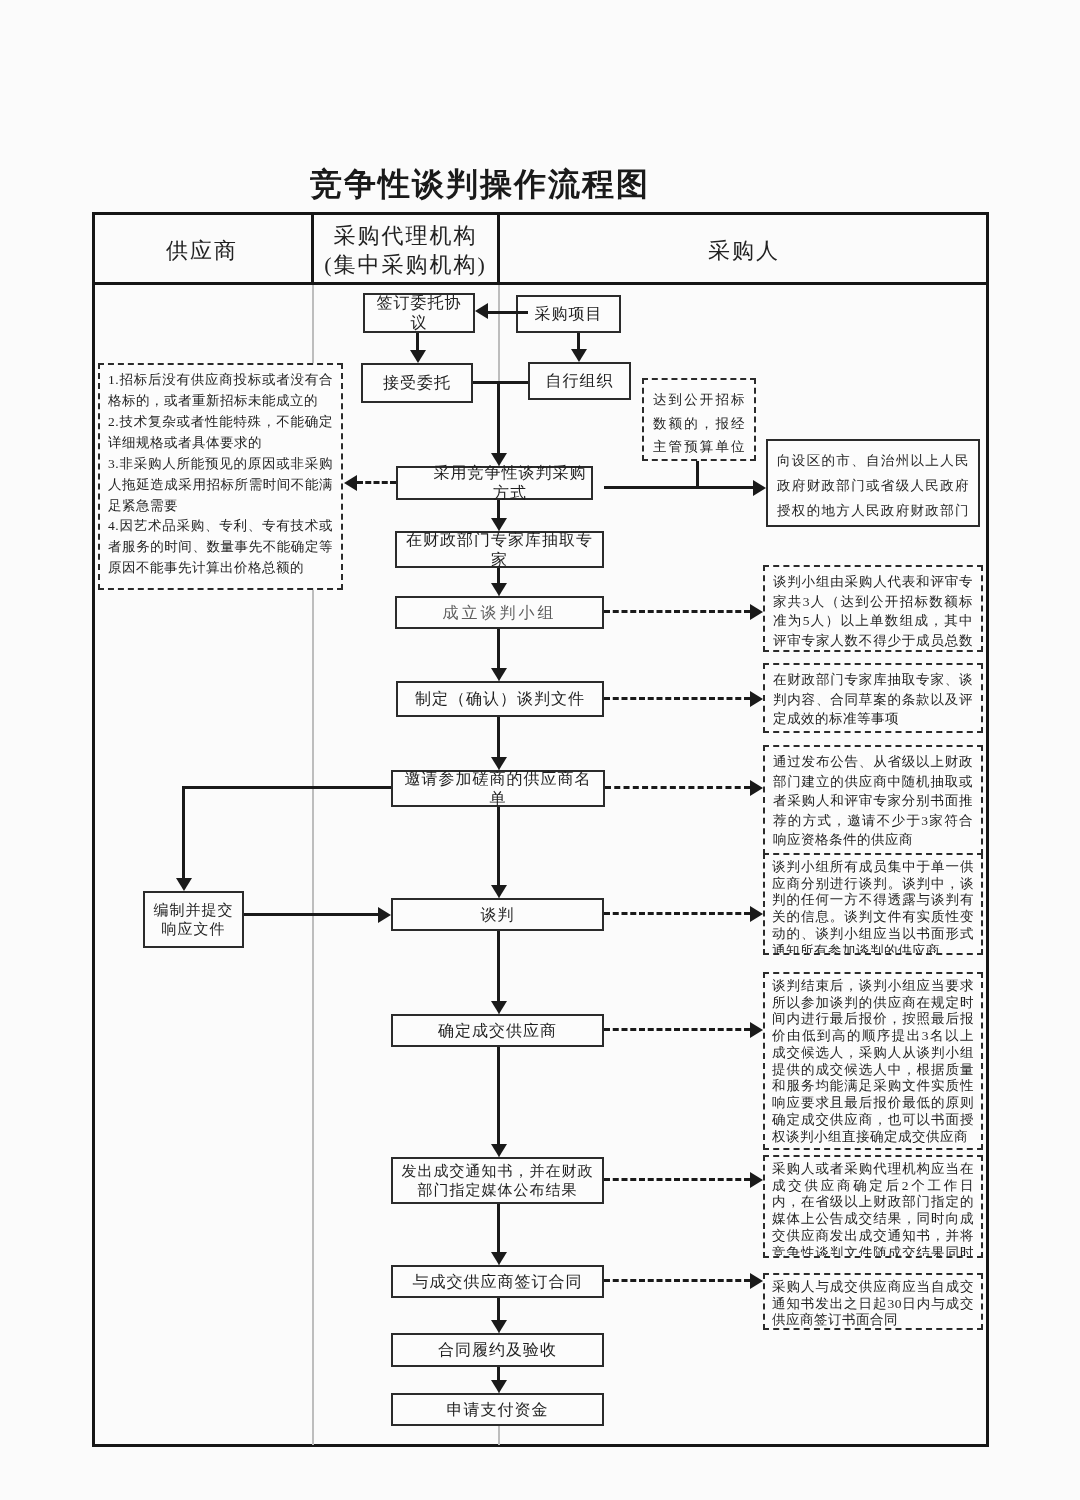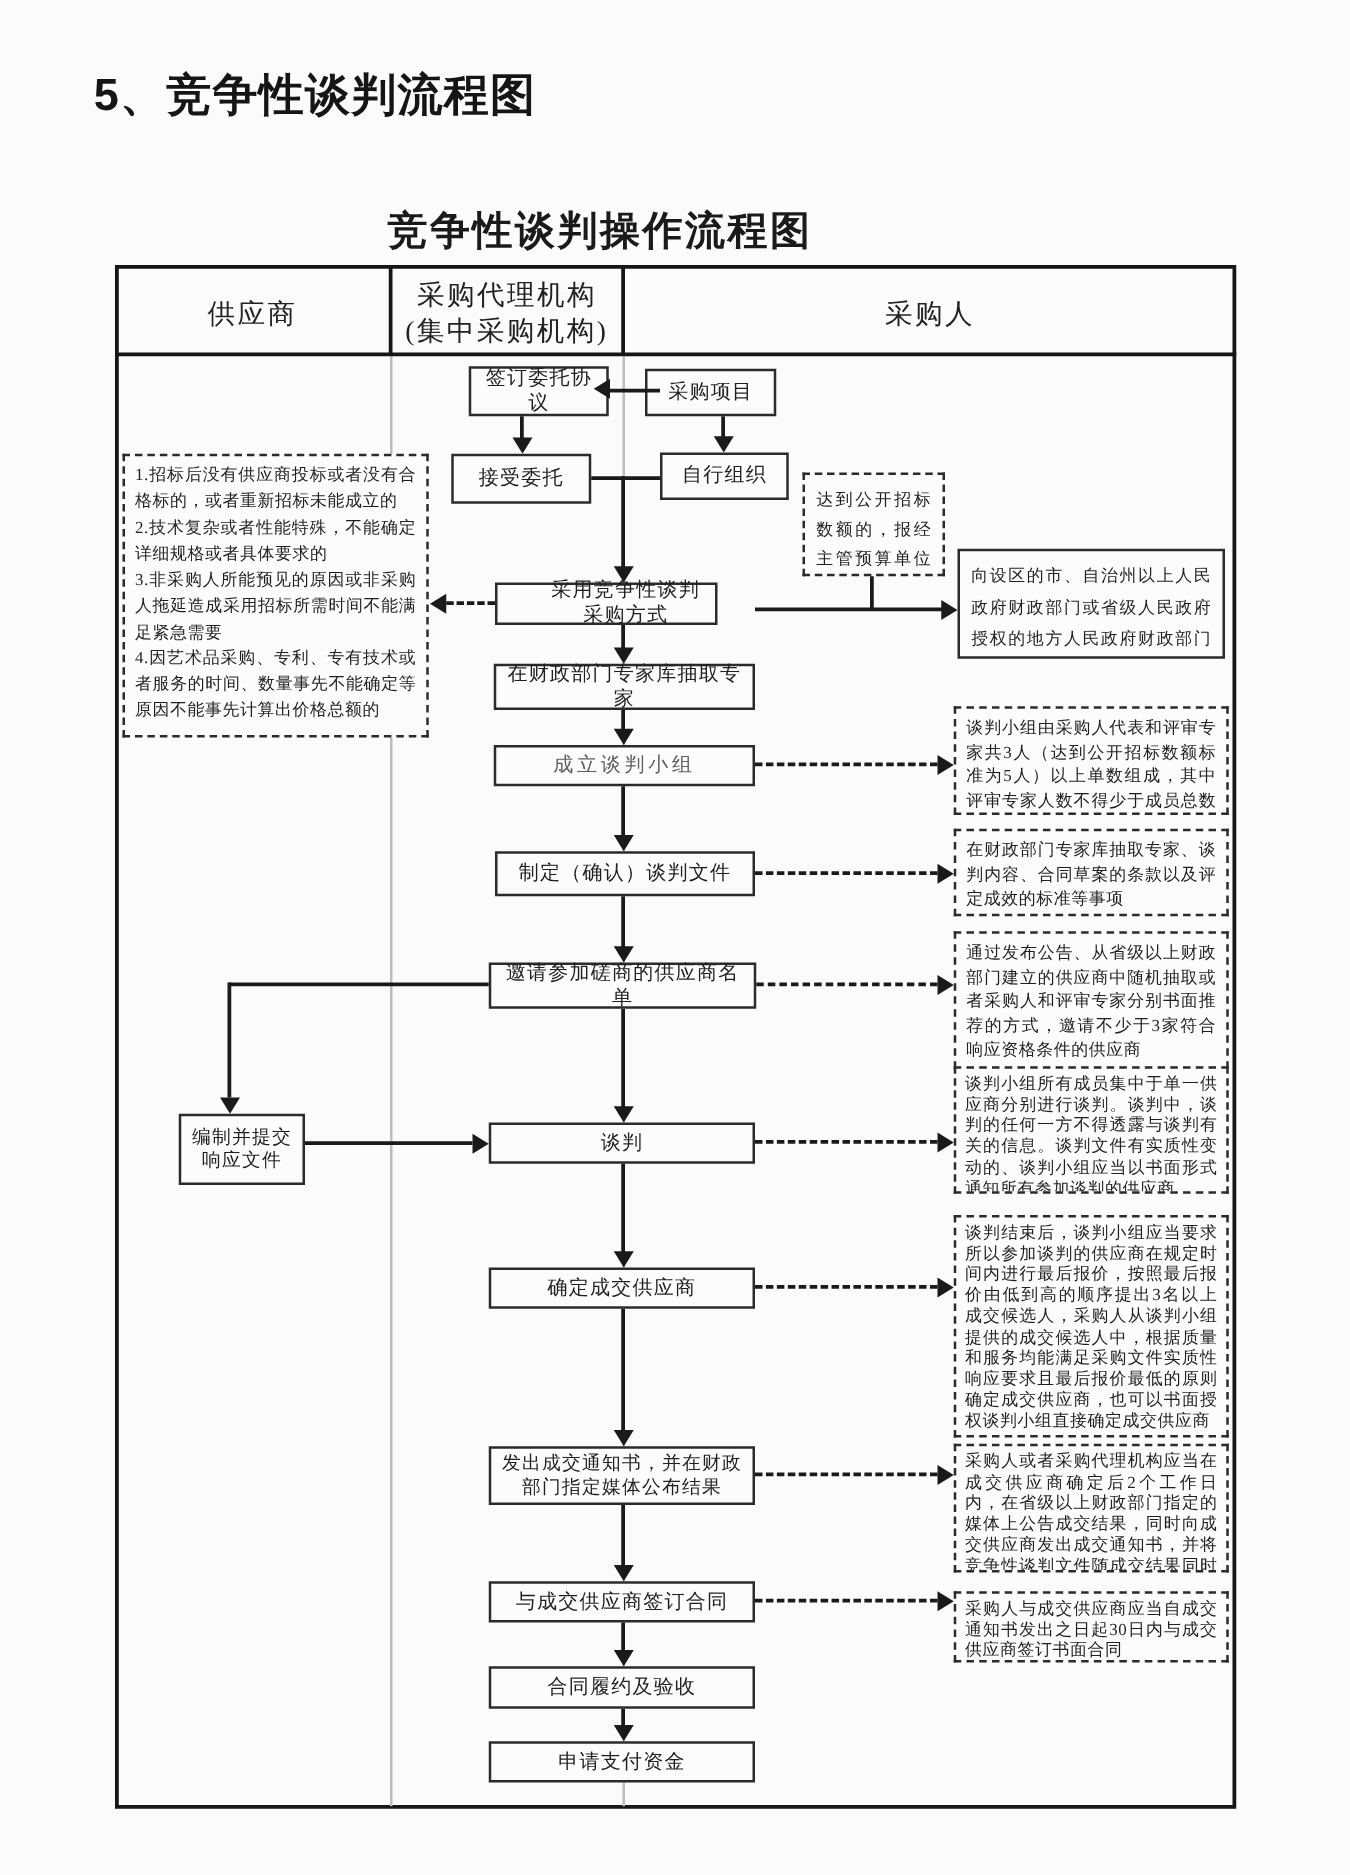--- a/index.html
+++ b/index.html
@@ -30,44 +30,43 @@
   .ah-l{position:absolute;width:0;height:0;border-top:8px solid transparent;
         border-bottom:8px solid transparent;border-right:13px solid #1a1a1a;}
   .two-line span{display:block;}
   .cond-item{display:block;margin:0;}
 </style>
 </head>
 <body>
 
 <div id="stage">
 
-  <div class="heading">5、竞争性谈判流程图</div>
   <div class="dtitle">竞争性谈判操作流程图</div>
 
   <div class="frame"></div>
 
   <div class="divider" style="left:312px;top:284px;height:1161px;"></div>
   <div class="divider" style="left:498px;top:284px;height:1161px;"></div>
 
   <div class="hline" style="left:92px;top:282px;width:897px;height:3px;"></div>
   <div class="hline" style="left:311px;top:212px;width:3px;height:72px;"></div>
   <div class="hline" style="left:497px;top:212px;width:3px;height:72px;"></div>
 
   <div class="lane-label two-line" style="left:313px;top:222px;width:185px;line-height:1.3;">
     <span>采购代理机构</span>
     <span>(集中采购机构)</span>
   </div>
   <div class="lane-label" style="left:92px;top:236px;width:220px;">供应商</div>
   <div class="lane-label" style="left:499px;top:236px;width:490px;">采购人</div>
 
-  <div class="box" style="left:363px;top:293px;width:112px;height:40px;margin-left:12px;">签订委托协议</div>
+  <div class="box" style="left:363px;top:293px;width:112px;height:40px;">签订委托协议</div>
   <div class="box" style="left:516px;top:295px;width:105px;height:38px;">采购项目</div>
   <div class="box" style="left:361px;top:363px;width:112px;height:40px;">接受委托</div>
   <div class="box" style="left:528px;top:362px;width:103px;height:38px;">自行组织</div>
-  <div class="box" style="left:396px;top:466px;width:178px;height:34px;padding-left:35px;">采用竞争性谈判采购方式</div>
+  <div class="box" style="left:396px;top:466px;width:197px;height:34px;padding-left:35px;">采用竞争性谈判采购方式</div>
   <div class="box" style="left:395px;top:531px;width:209px;height:37px;">在财政部门专家库抽取专家</div>
   <div class="box" style="left:395px;top:596px;width:209px;height:33px;color:#5e5e5e;letter-spacing:3px;">成立谈判小组</div>
   <div class="box" style="left:396px;top:681px;width:208px;height:36px;">制定（确认）谈判文件</div>
   <div class="box" style="left:391px;top:770px;width:214px;height:37px;">邀请参加磋商的供应商名单</div>
   <div class="box two-line" style="left:143px;top:891px;width:101px;height:57px;font-size:15px;flex-direction:column;">
     <span>编制并提交</span>
     <span>响应文件</span>
   </div>
   <div class="box" style="left:391px;top:898px;width:213px;height:33px;">谈判</div>
   <div class="box" style="left:391px;top:1014px;width:213px;height:33px;">确定成交供应商</div>

